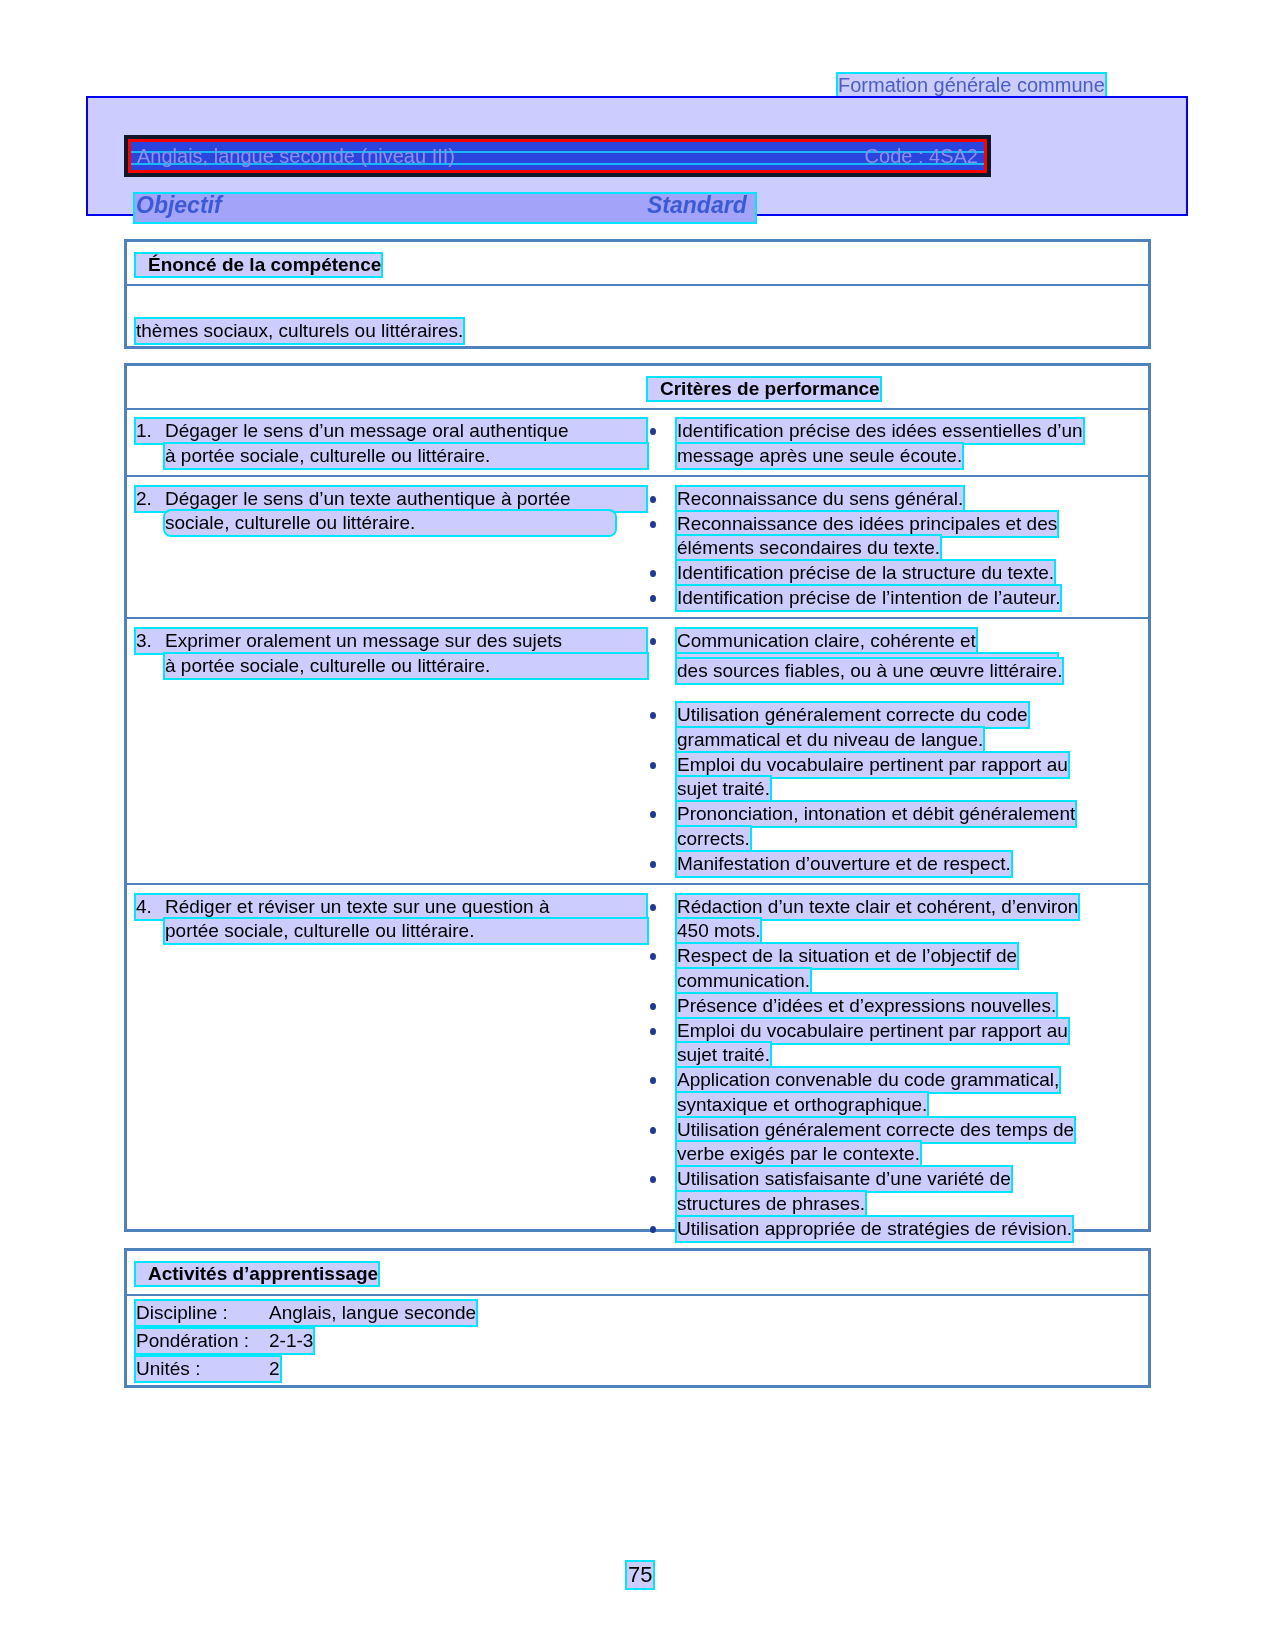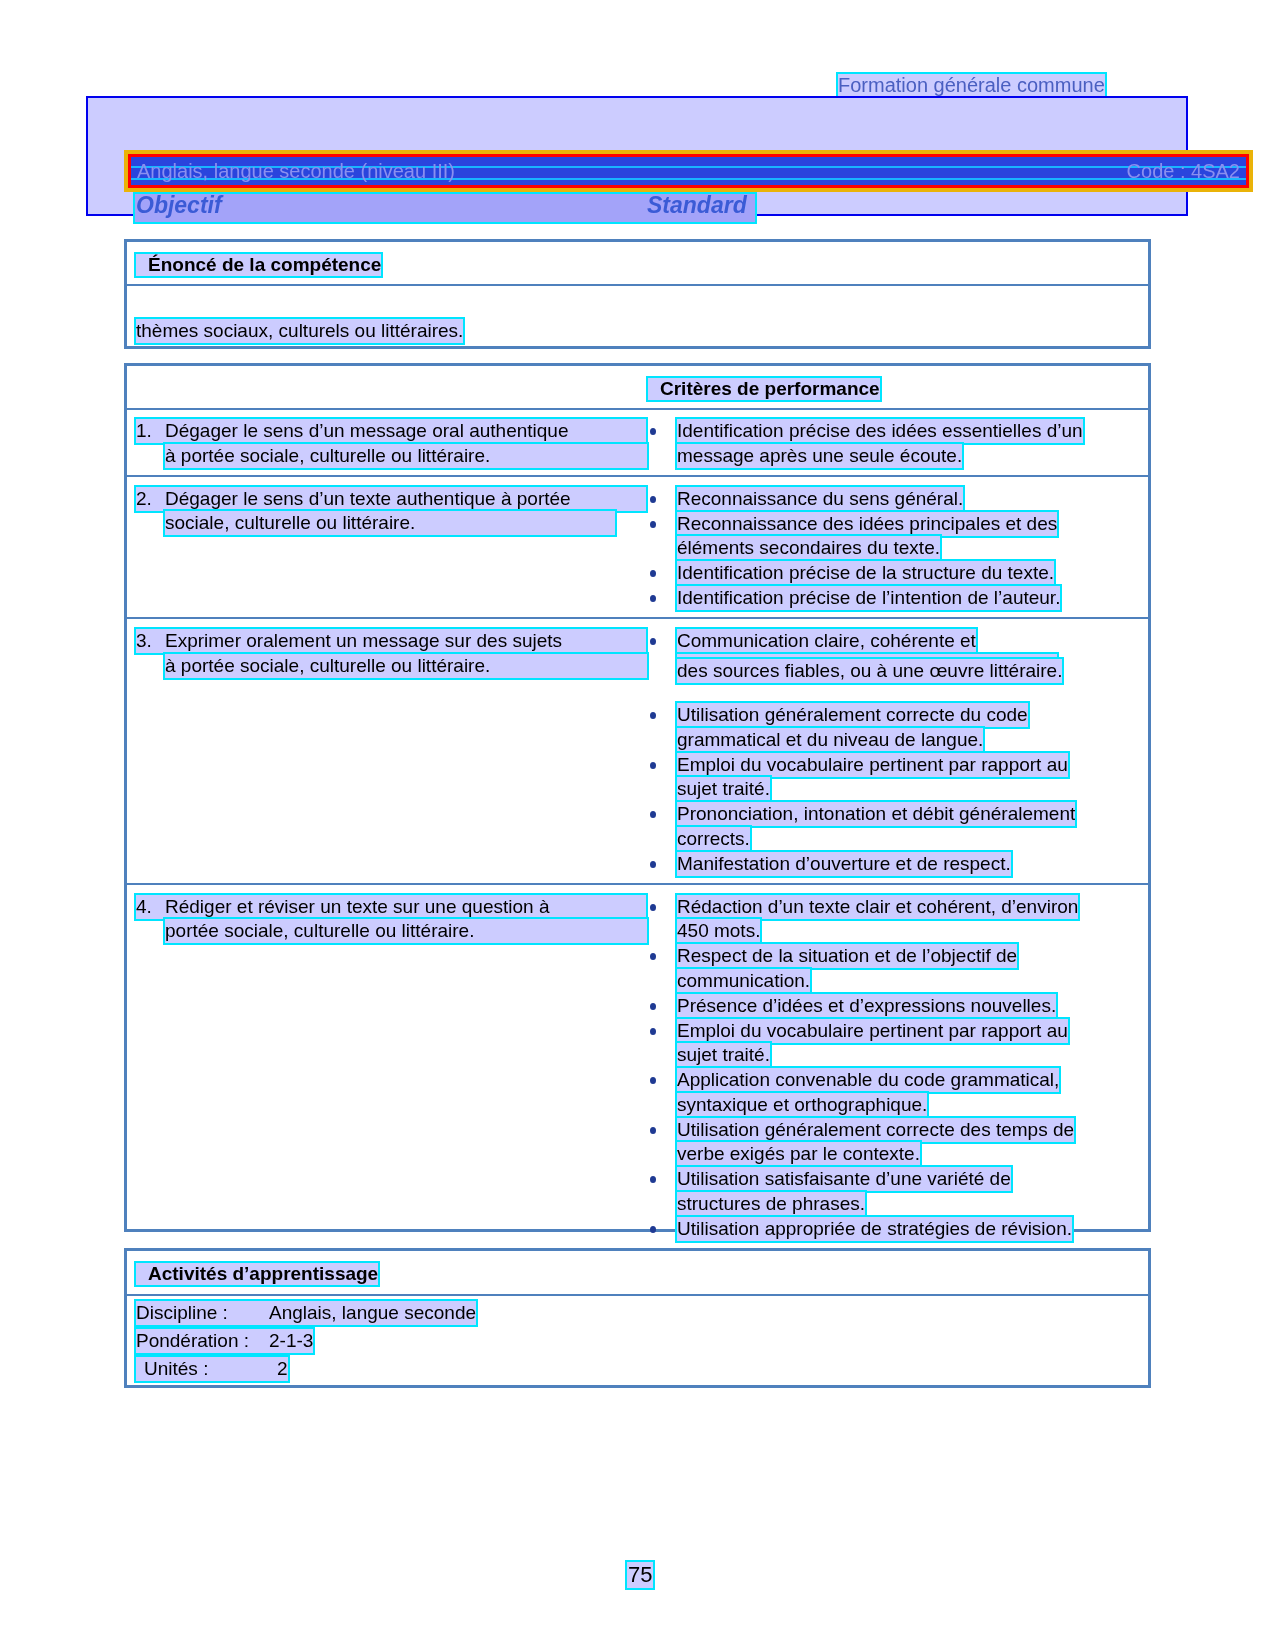--- a/index.html
+++ b/index.html
@@ -10,22 +10,22 @@
     .abs { position: absolute; }
     .top-right {
       left: 838px; top: 74px; font-size: 20px; color: #4a5fc1; white-space: nowrap;
       background: #ccccff; outline: 2px solid #00e5ff; line-height: 22px;
     }
     .header-band {
       left: 86px; top: 96px; width: 1102px; height: 120px;
       background: #ccccff; border: 2px solid #0000ee; box-sizing: border-box;
     }
     .title-bar {
-      left: 124px; top: 150px; width: 1129px; height: 42px;
-      background: #eab308; box-sizing: border-box;
+      left: 124px; top: 135px; width: 867px; height: 42px;
+      background: #0f172a; box-sizing: border-box;
     }
     .title-inner {
       position: absolute; left: 4px; top: 4px; right: 4px; bottom: 4px;
       border: 3px solid #ff0000; background: #2a44dd; box-sizing: border-box;
       display: flex; align-items: center; justify-content: space-between;
       padding: 0 6px; color: #8a8ff0; font-size: 20px;
     }
     .title-inner::before {
       content: ""; position: absolute; left: 0; right: 0; top: 9px; height: 2px; background: #19b5ff;
     }
@@ -86,21 +86,21 @@
   <div class="hdr hl" style="left:521px; top:12px;">Critères de performance</div>
   <div class="hline" style="top:42px;"></div>
   <div id="rows-container">
       <div class="txt hl" style="left: 9px; top: 53px; width: 510px;"><span class="num">1.</span><span>Dégager le sens d’un message oral authentique</span></div>
       <div class="txt hl" style="left: 38px; top: 77.5px; width: 482px;"><span>à portée sociale, culturelle ou littéraire.</span></div>
       <span class="bullet" style="left: 523px; top: 62px;"></span>
       <div class="txt hl" style="left: 550px; top: 53px;">Identification précise des idées essentielles d’un</div>
       <div class="txt hl" style="left: 550px; top: 77.5px;">message après une seule écoute.</div>
       <div class="hline" style="top: 108.5px;"></div>
       <div class="txt hl" style="left: 9px; top: 120.5px; width: 510px;"><span class="num">2.</span><span>Dégager le sens d’un texte authentique à portée</span></div>
-      <div class="txt hl" style="left: 38px; top: 145px; width: 450px;"><span>sociale, culturelle ou littéraire.</span></div>
+      <div class="txt hl" style="left: 38px; top: 145px; width: 450px; border-radius: 6px;"><span>sociale, culturelle ou littéraire.</span></div>
       <span class="bullet" style="left: 523px; top: 129.5px;"></span>
       <div class="txt hl" style="left: 550px; top: 120.5px;">Reconnaissance du sens général.</div>
       <span class="bullet" style="left: 523px; top: 154.5px;"></span>
       <div class="txt hl" style="left: 550px; top: 145.5px;">Reconnaissance des idées principales et des</div>
       <div class="txt hl" style="left: 550px; top: 170px;">éléments secondaires du texte.</div>
       <span class="bullet" style="left: 523px; top: 204px;"></span>
       <div class="txt hl" style="left: 550px; top: 195px;">Identification précise de la structure du texte.</div>
       <span class="bullet" style="left: 523px; top: 229px;"></span>
       <div class="txt hl" style="left: 550px; top: 220px;">Identification précise de l’intention de l’auteur.</div>
       <div class="hline" style="top: 251px;"></div>
@@ -152,18 +152,18 @@
 <div class="box" style="left:124px; top:1248px; width:1027px; height:140px;">
   <div class="hdr hl" style="left:9px; top:12px;">Activités d’apprentissage</div>
   <div class="hline" style="top:43px;"></div>
 
   <div class="txt hl" style="left:9px; top:50px;">
     <span style="display:inline-block; width:133px;">Discipline :</span><span>Anglais, langue seconde</span>
   </div>
   <div class="txt hl" style="left:9px; top:78px;">
     <span style="display:inline-block; width:133px;">Pondération :</span><span>2-1-3</span>
   </div>
-  <div class="txt hl" style="left:9px; top:106px;padding-left:8px;">
+  <div class="txt hl" style="left:9px; top:106px;">
     <span style="display:inline-block; width:133px;">Unités :</span><span>2</span>
   </div>
 </div>
 
 <div class="abs page-num">75</div>
 
 </body></html>

